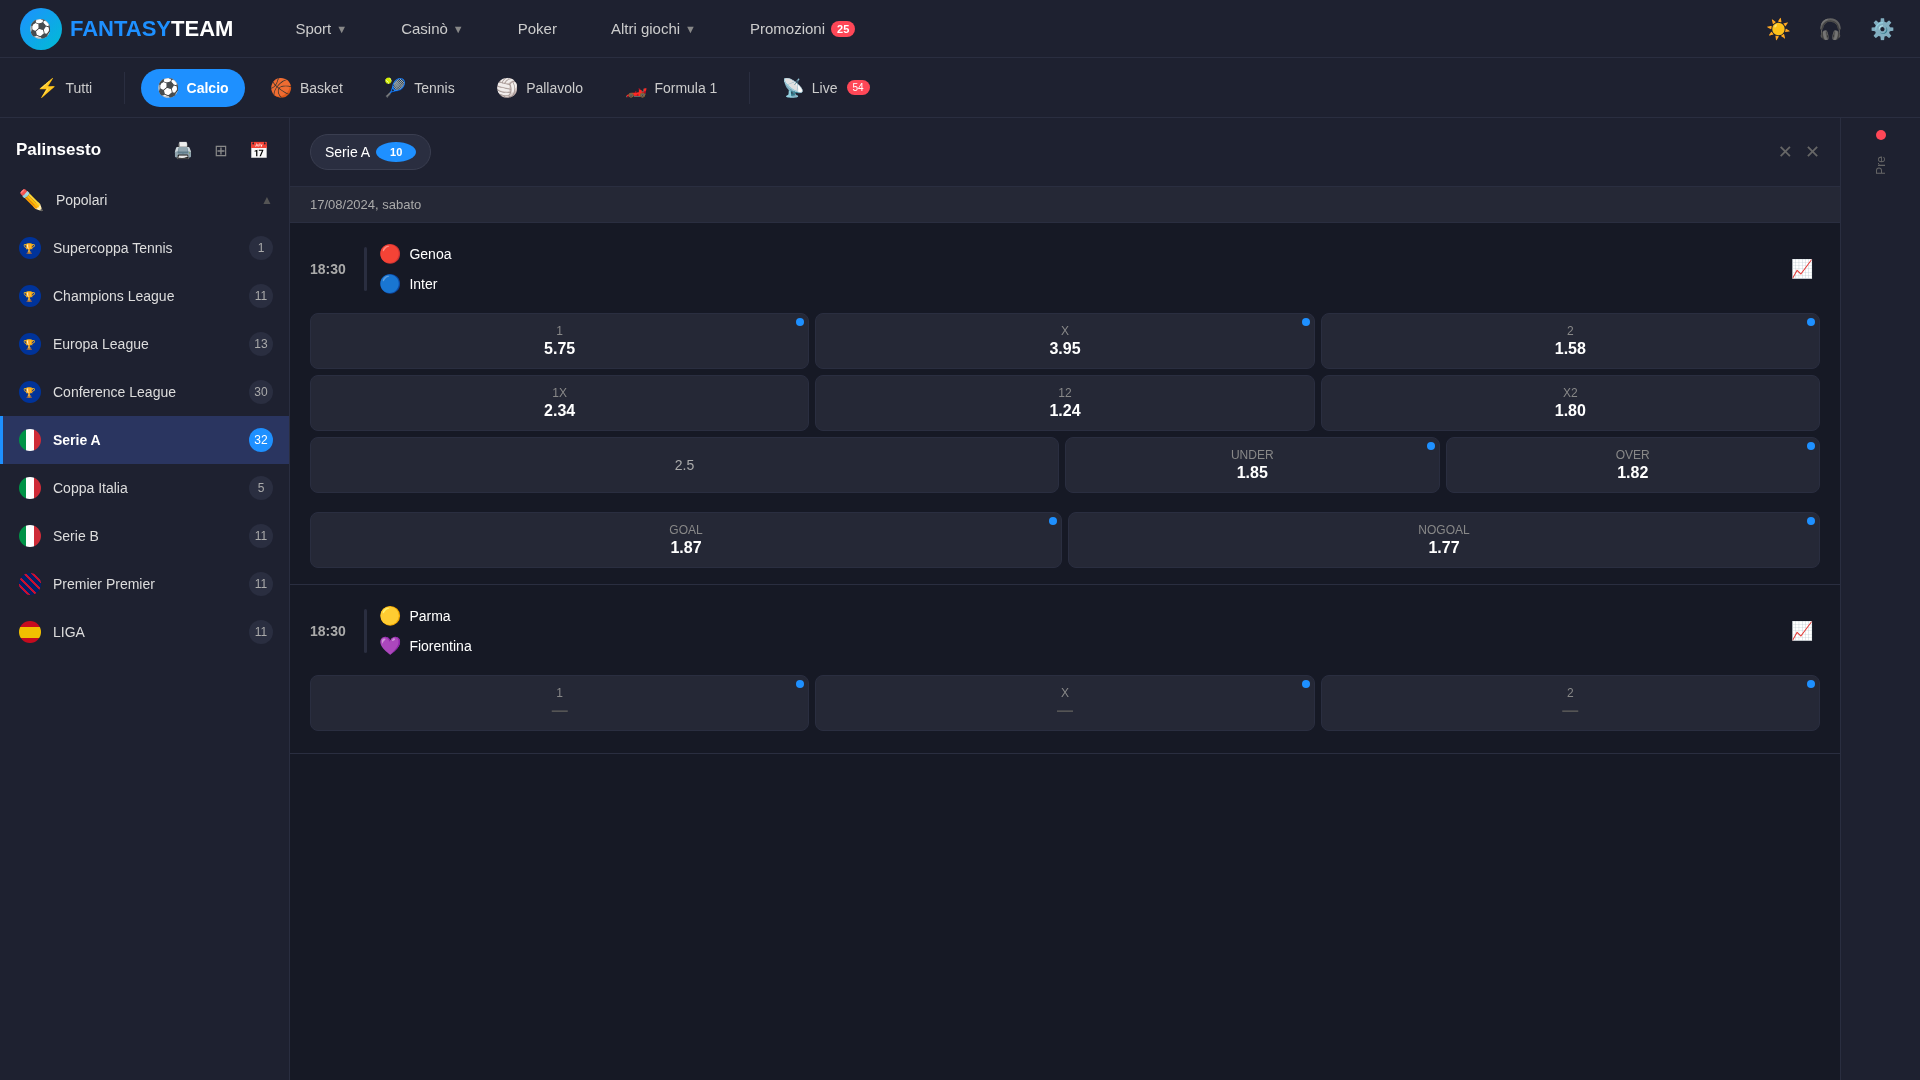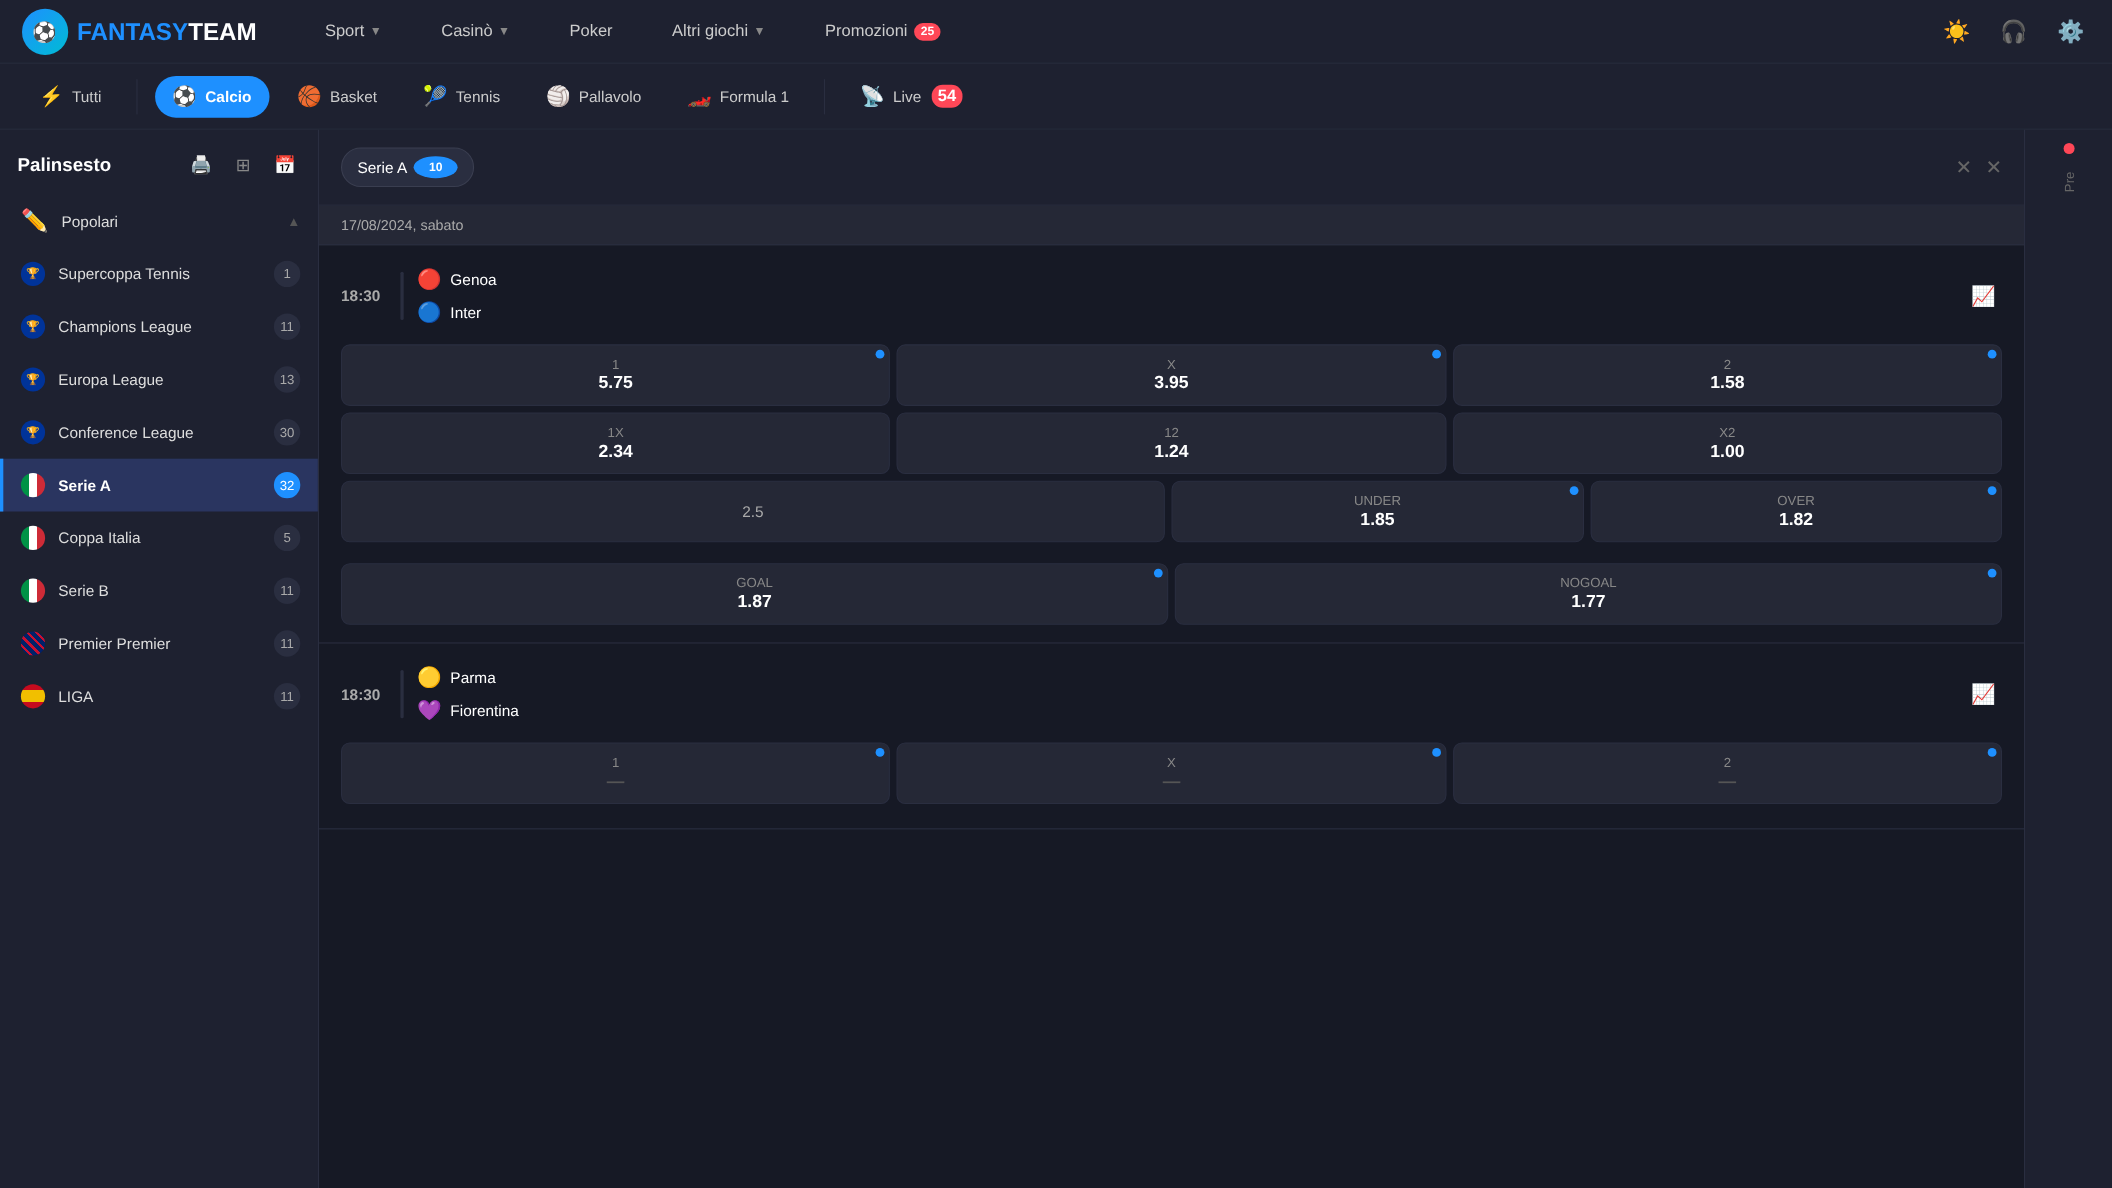--- a/index.html
+++ b/index.html
@@ -89,23 +89,23 @@
     .sport-btn.active {
       background: #1e90ff;
       color: #fff;
       font-weight: 600;
     }
     .sport-icon { font-size: 18px; }
     .live-badge {
       background: #ff4757;
       color: #fff;
       border-radius: 10px;
-      font-size: 15px;
+      font-size: 10px;
       padding: 2px 6px;
-      font-weight: 700;
+      font-weight: 400;
       margin-left: 2px;
     }
     .separator { width: 1px; height: 32px; background: #2a2e40; margin: 0 6px; }
 
     
     .main-layout {
       display: flex;
       height: calc(1080px - 118px);
     }
 
@@ -512,21 +512,21 @@
         <div class="odds-btn">
           <span class="odds-label">1X</span>
           <span class="odds-value">2.34</span>
         </div>
         <div class="odds-btn">
           <span class="odds-label">12</span>
           <span class="odds-value">1.24</span>
         </div>
         <div class="odds-btn">
           <span class="odds-label">X2</span>
-          <span class="odds-value">1.00</span>
+          <span class="odds-value">1.80</span>
         </div>
       </div>
 
       <div style="display:grid; grid-template-columns: 2fr 1fr 1fr; gap:6px; margin-bottom:19px;">
         <div class="odds-single">
           <span>2.5</span>
         </div>
         <div class="odds-btn">
           <span class="odds-indicator blue"></span>
           <span class="odds-label">UNDER</span>

